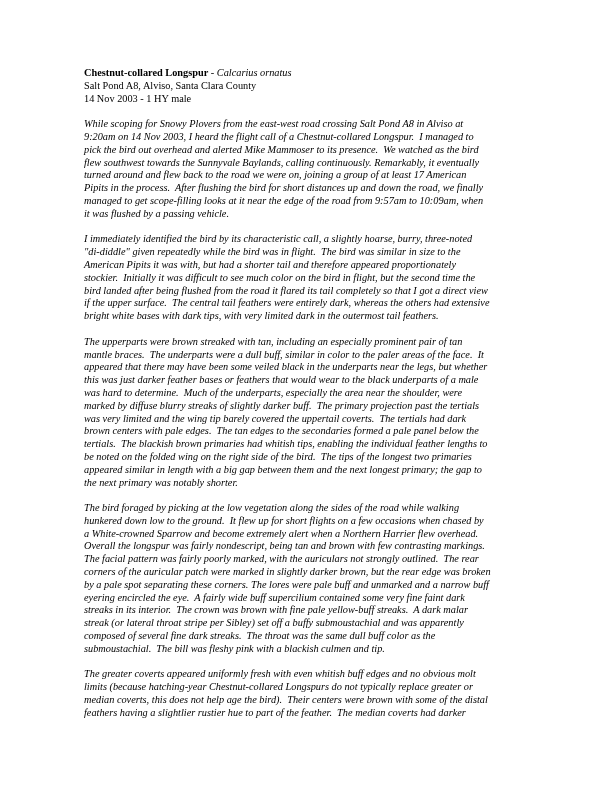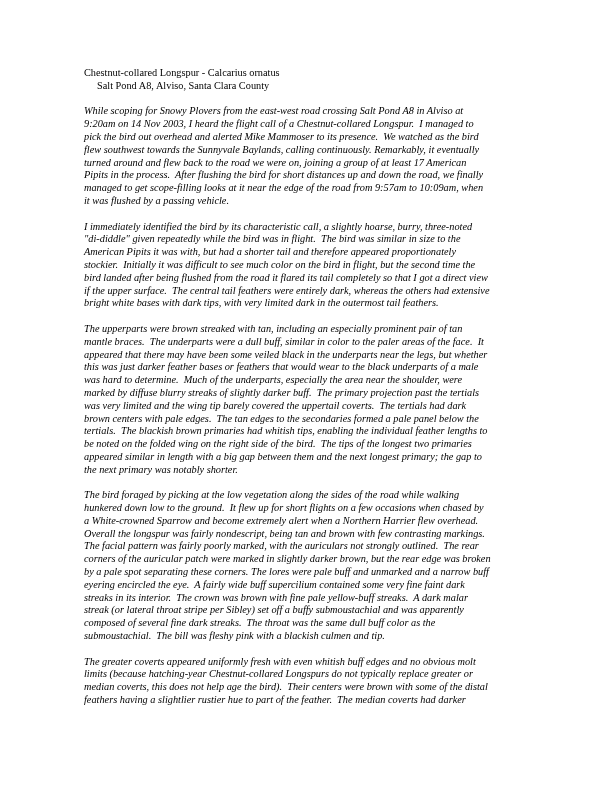--- a/index.html
+++ b/index.html
@@ -26,45 +26,46 @@
     width: 480px;
     font-family: "Liberation Serif", serif;
     font-size: 10.3px;
     line-height: 12.8px;
     color: #000000;
   }
   .title-line {
     white-space: pre;
   }
   .title-line .bold {
-    font-weight: normal;
+    font-weight: bold;
   }
   .title-line .italic {
+    font-style: italic;
     margin-top: 12px;
   }
   .header-line {
     white-space: pre;
-    margin-left: 13px;
   }
   .para {
     margin: 12.8px 0 0 0;
     white-space: pre;
     font-style: italic;
   }
 </style>
 </head>
 <body>
 
 <div class="page">
   <div class="content">
 
     <div class="title-line"><span class="bold">Chestnut-collared Longspur</span><span> - </span><span class="italic">Calcarius ornatus</span></div>
 
     <div class="header-line">Salt Pond A8, Alviso, Santa Clara County</div>
 
+    <div class="header-line">14 Nov 2003 - 1 HY male</div>
 
     <p class="para">While scoping for Snowy Plovers from the east-west road crossing Salt Pond A8 in Alviso at
 9:20am on 14 Nov 2003, I heard the flight call of a Chestnut-collared Longspur.  I managed to
 pick the bird out overhead and alerted Mike Mammoser to its presence.  We watched as the bird
 flew southwest towards the Sunnyvale Baylands, calling continuously. Remarkably, it eventually
 turned around and flew back to the road we were on, joining a group of at least 17 American
 Pipits in the process.  After flushing the bird for short distances up and down the road, we finally
 managed to get scope-filling looks at it near the edge of the road from 9:57am to 10:09am, when
 it was flushed by a passing vehicle.</p>
     <p class="para">I immediately identified the bird by its characteristic call, a slightly hoarse, burry, three-noted

